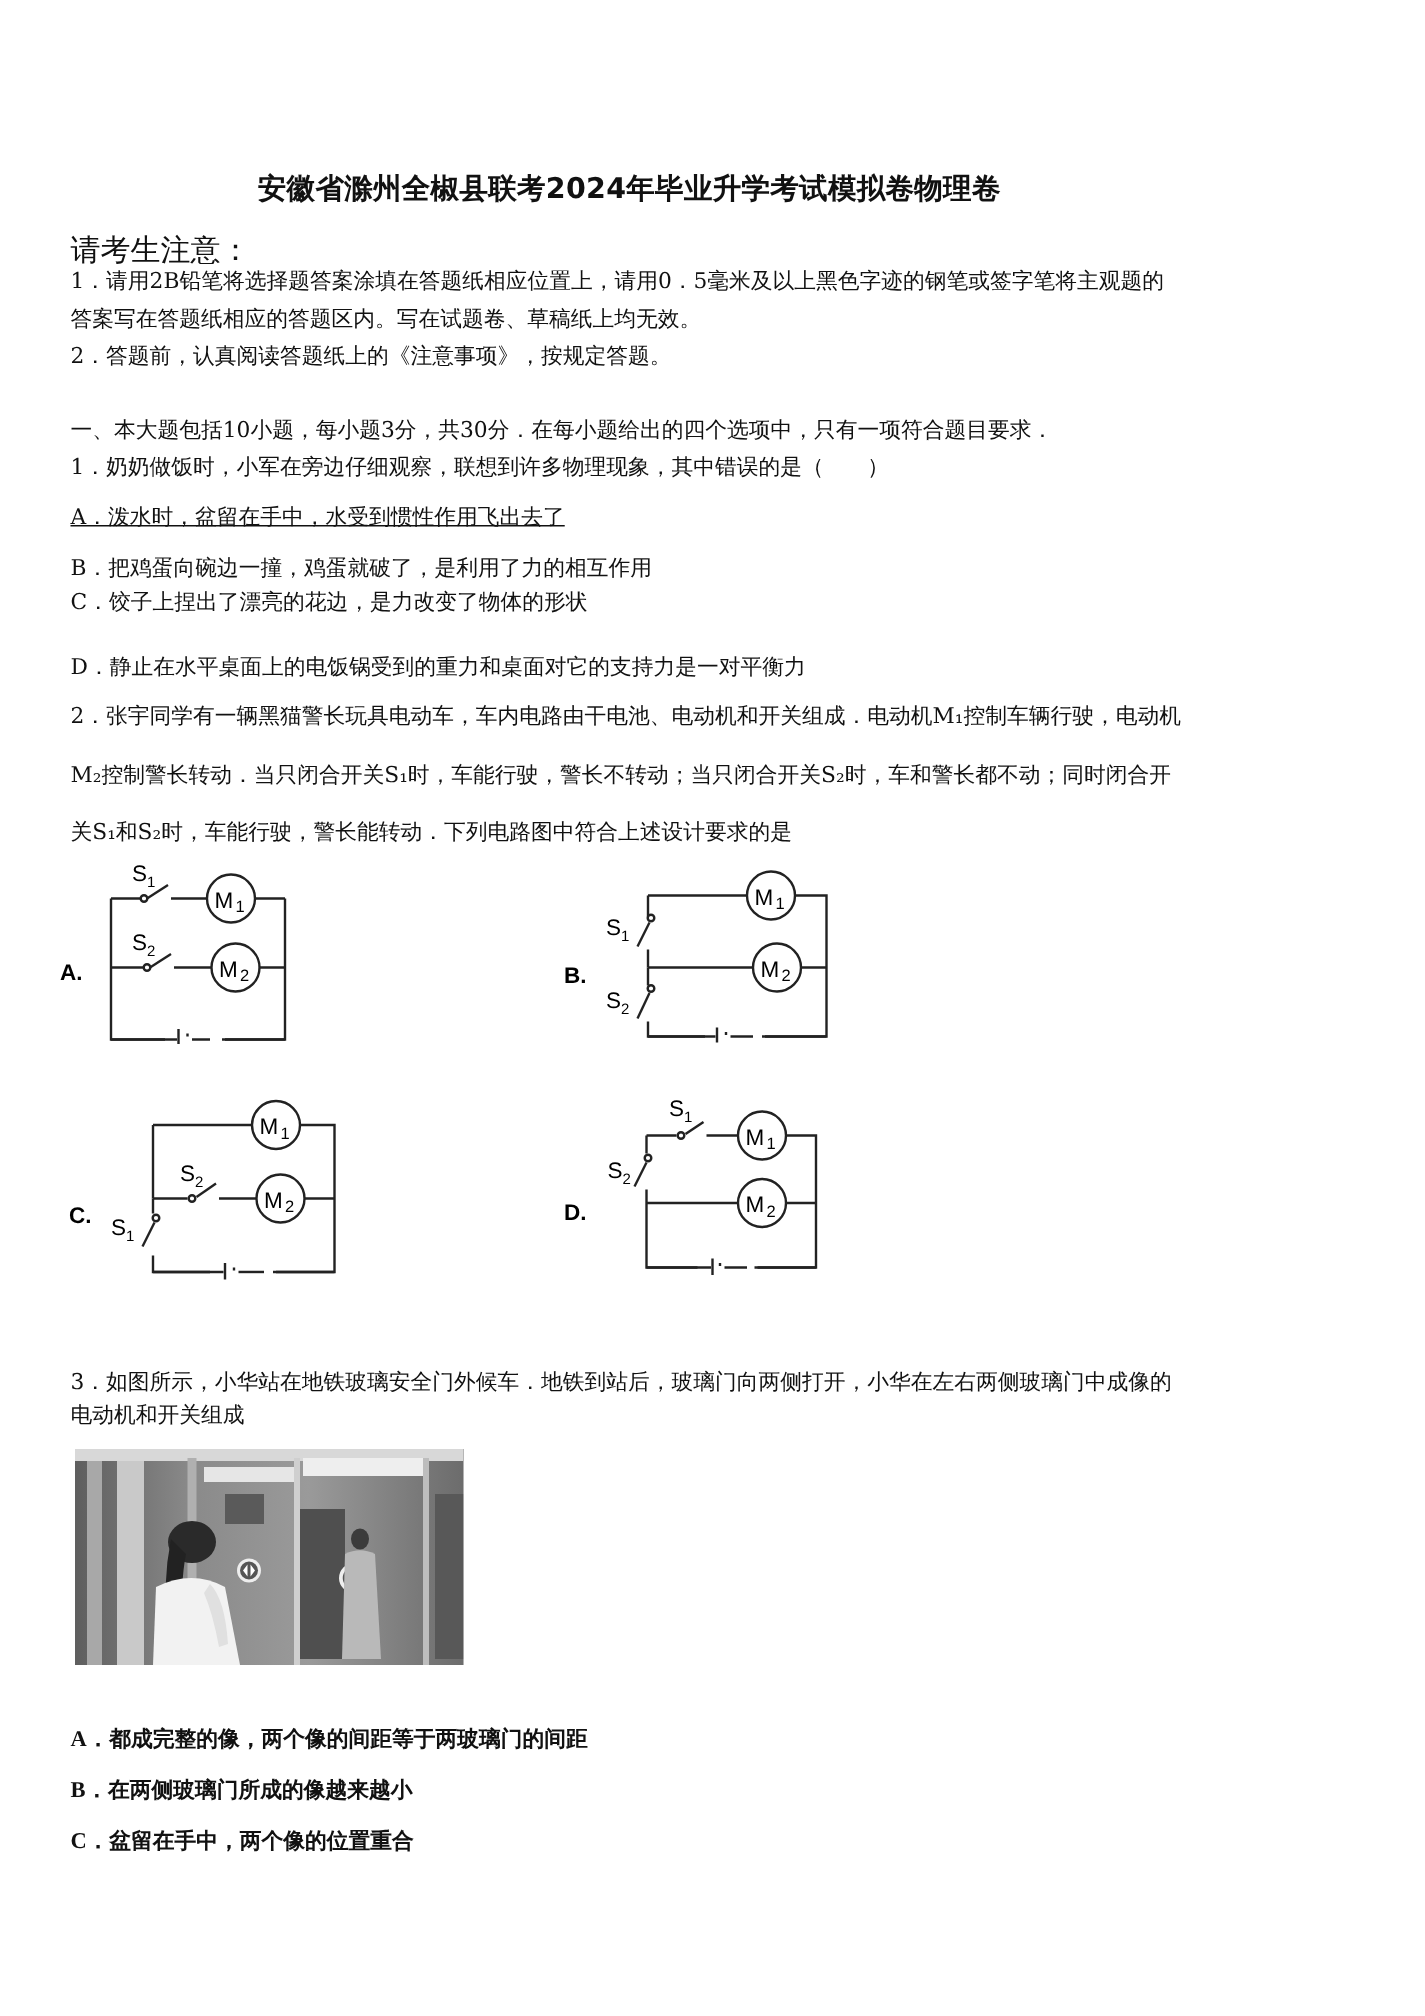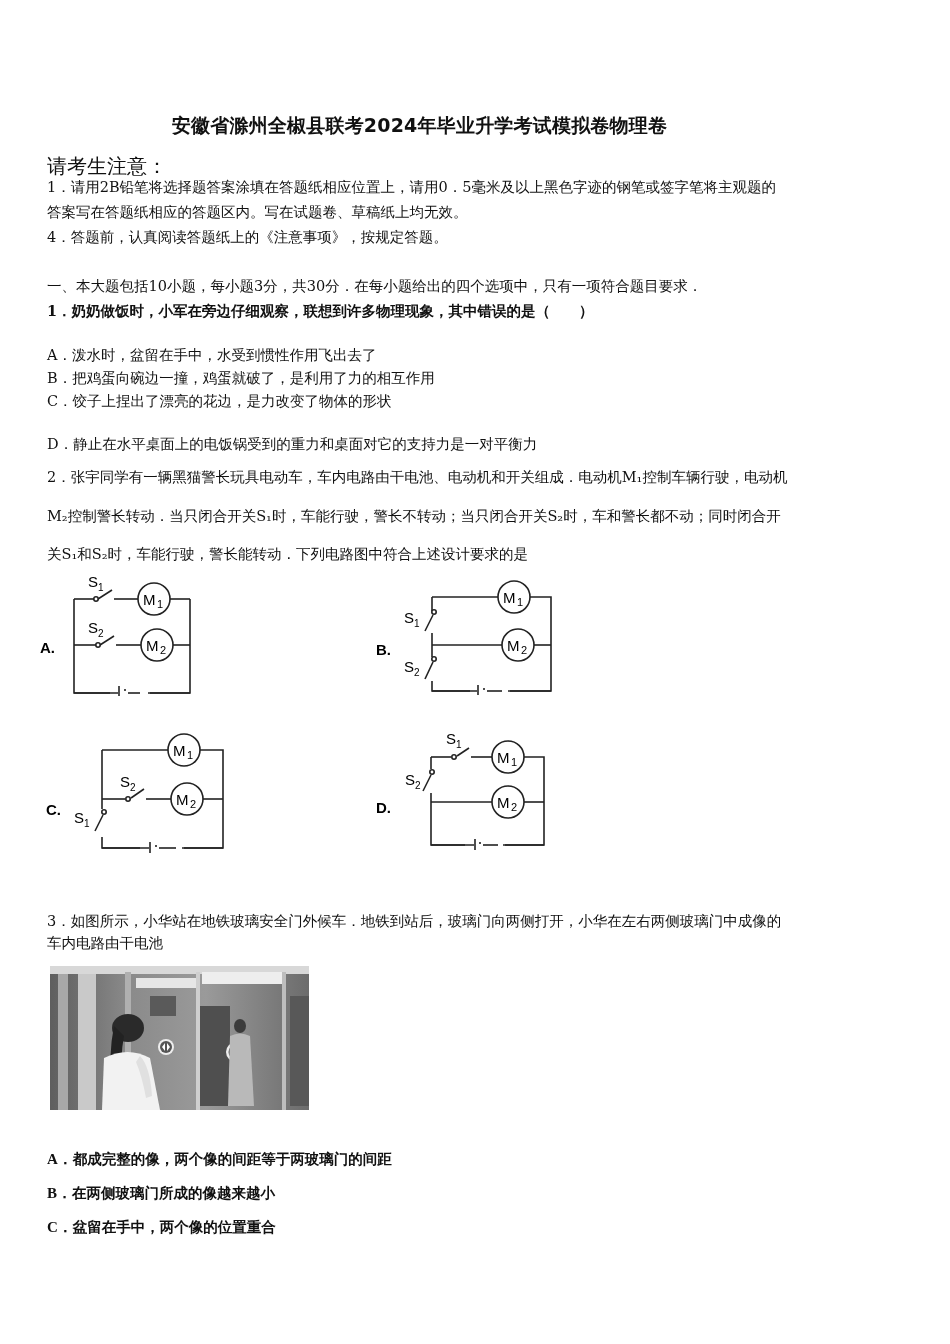--- a/index.html
+++ b/index.html
@@ -15,26 +15,26 @@
     .photo { position: absolute; left: 50px; top: 966px; width: 259px; height: 144px; overflow: hidden; background: #7a7a7a; }
   </style>
 </head>
 <body>
 
 <div class="abs title">安徽省滁州全椒县联考2024年毕业升学考试模拟卷物理卷</div>
 
 <div class="abs line" style="top:153px; font-size:20px;">请考生注意：</div>
 <div class="abs line" style="top:178px;text-align:right;">1．请用2B铅笔将选择题答案涂填在答题纸相应位置上，请用0．5毫米及以上黑色字迹的钢笔或签字笔将主观题的</div>
 <div class="abs line" style="top:203px;">答案写在答题纸相应的答题区内。写在试题卷、草稿纸上均无效。</div>
-<div class="abs line" style="top:228px;">4．答题前，认真阅读答题纸上的《注意事项》，按规定答题。</div>
+<div class="abs line" style="top:228px;">2．答题前，认真阅读答题纸上的《注意事项》，按规定答题。</div>
 
 <div class="abs line" style="top:277px;">一、本大题包括10小题，每小题3分，共30分．在每小题给出的四个选项中，只有一项符合题目要求．</div>
 
-<div class="abs line" style="top:302px;font-weight:bold;">1．奶奶做饭时，小军在旁边仔细观察，联想到许多物理现象，其中错误的是（　　）</div>
-<div class="abs line" style="top:346px;">A．泼水时，盆留在手中，水受到惯性作用飞出去了</div>
+<div class="abs line" style="top:302px;">1．奶奶做饭时，小军在旁边仔细观察，联想到许多物理现象，其中错误的是（　　）</div>
+<div class="abs line" style="top:335px;text-decoration:underline;">A．泼水时，盆留在手中，水受到惯性作用飞出去了</div>
 <div class="abs line" style="top:369px;">B．把鸡蛋向碗边一撞，鸡蛋就破了，是利用了力的相互作用</div>
 <div class="abs line" style="top:392px;">C．饺子上捏出了漂亮的花边，是力改变了物体的形状</div>
 <div class="abs line" style="top:435px;">D．静止在水平桌面上的电饭锅受到的重力和桌面对它的支持力是一对平衡力</div>
 
 <div class="abs line" style="top:468px;">2．张宇同学有一辆黑猫警长玩具电动车，车内电路由干电池、电动机和开关组成．电动机M₁控制车辆行驶，电动机</div>
 <div class="abs line" style="top:507px;">M₂控制警长转动．当只闭合开关S₁时，车能行驶，警长不转动；当只闭合开关S₂时，车和警长都不动；同时闭合开</div>
 <div class="abs line" style="top:545px;">关S₁和S₂时，车能行驶，警长能转动．下列电路图中符合上述设计要求的是</div>
 
 <div class="abs" style="left:40px; top:565px;">
   <svg width="180" height="140" viewBox="0 0 180 140">
@@ -177,21 +177,21 @@
     <text x="35" y="60" font-size="15">S</text>
       <text x="45" y="64" font-size="10">2</text>
     <text x="127" y="38" font-size="15" font-family="Liberation Serif, serif">M</text>
       <text x="141" y="41" font-size="11" font-family="Liberation Serif, serif">1</text>
     <text x="127" y="83" font-size="15" font-family="Liberation Serif, serif">M</text>
       <text x="141" y="86" font-size="11" font-family="Liberation Serif, serif">2</text>
   </svg>
 </div>
 
 <div class="abs line" style="top:896px;margin-top:16px;">3．如图所示，小华站在地铁玻璃安全门外候车．地铁到站后，玻璃门向两侧打开，小华在左右两侧玻璃门中成像的</div>
-<div class="abs line" style="top:934px;">车内电路由干电池</div>
+<div class="abs line" style="top:934px;">电动机和开关组成</div>
 
 <div class="photo" title="小华站在地铁玻璃安全门前">
   <svg width="259" height="144" viewBox="0 0 259 144">
     <defs>
       <linearGradient id="bg" x1="0" y1="0" x2="1" y2="0">
         <stop offset="0" stop-color="#5e5e5e"></stop>
           <stop offset="0.3" stop-color="#8a8a8a"></stop>
         <stop offset="0.6" stop-color="#9a9a9a"></stop>
           <stop offset="1" stop-color="#6c6c6c"></stop>
       </linearGradient>

